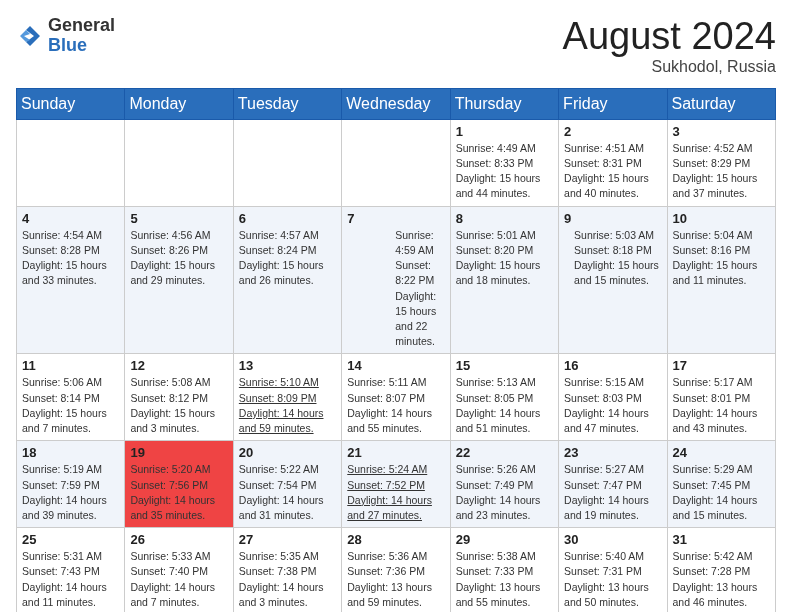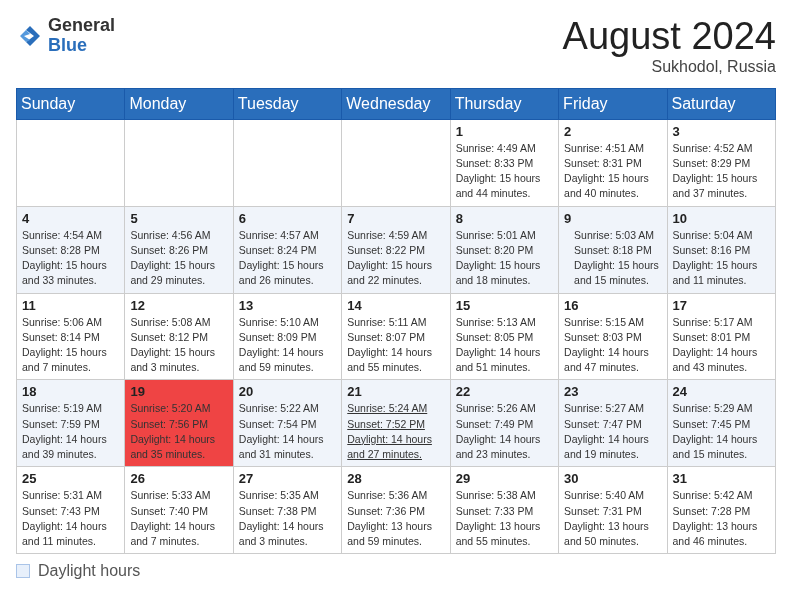--- a/index.html
+++ b/index.html
@@ -181,21 +181,21 @@
         </td>
         <td style="background: rgb(240, 244, 250);">
           <span class="day-number">6</span>
           <div class="day-info" style="white-space: pre-line;">Sunrise: 4:57 AM
 Sunset: 8:24 PM
 Daylight: 15 hours
 and 26 minutes.</div>
         </td>
         <td style="background: rgb(240, 244, 250);">
           <span class="day-number">7</span>
-          <div class="day-info" style="white-space: pre-line;">Sunrise: 4:59 AM
+          <div class="day-info" style="white-space: pre-line; margin-left: 48px;">Sunrise: 4:59 AM
 Sunset: 8:22 PM
 Daylight: 15 hours
 and 22 minutes.</div>
         </td>
         <td style="background: rgb(240, 244, 250);">
           <span class="day-number">8</span>
           <div class="day-info" style="white-space: pre-line;">Sunrise: 5:01 AM
 Sunset: 8:20 PM
 Daylight: 15 hours
 and 18 minutes.</div>
@@ -225,21 +225,21 @@
         </td>
         <td>
           <span class="day-number">12</span>
           <div class="day-info" style="white-space: pre-line;">Sunrise: 5:08 AM
 Sunset: 8:12 PM
 Daylight: 15 hours
 and 3 minutes.</div>
         </td>
         <td>
           <span class="day-number">13</span>
-          <div class="day-info" style="white-space: pre-line;">Sunrise: 5:10 AM
+          <div class="day-info" style="white-space: pre-line; text-decoration: underline;">Sunrise: 5:10 AM
 Sunset: 8:09 PM
 Daylight: 14 hours
 and 59 minutes.</div>
         </td>
         <td>
           <span class="day-number">14</span>
           <div class="day-info" style="white-space: pre-line;">Sunrise: 5:11 AM
 Sunset: 8:07 PM
 Daylight: 14 hours
 and 55 minutes.</div>

